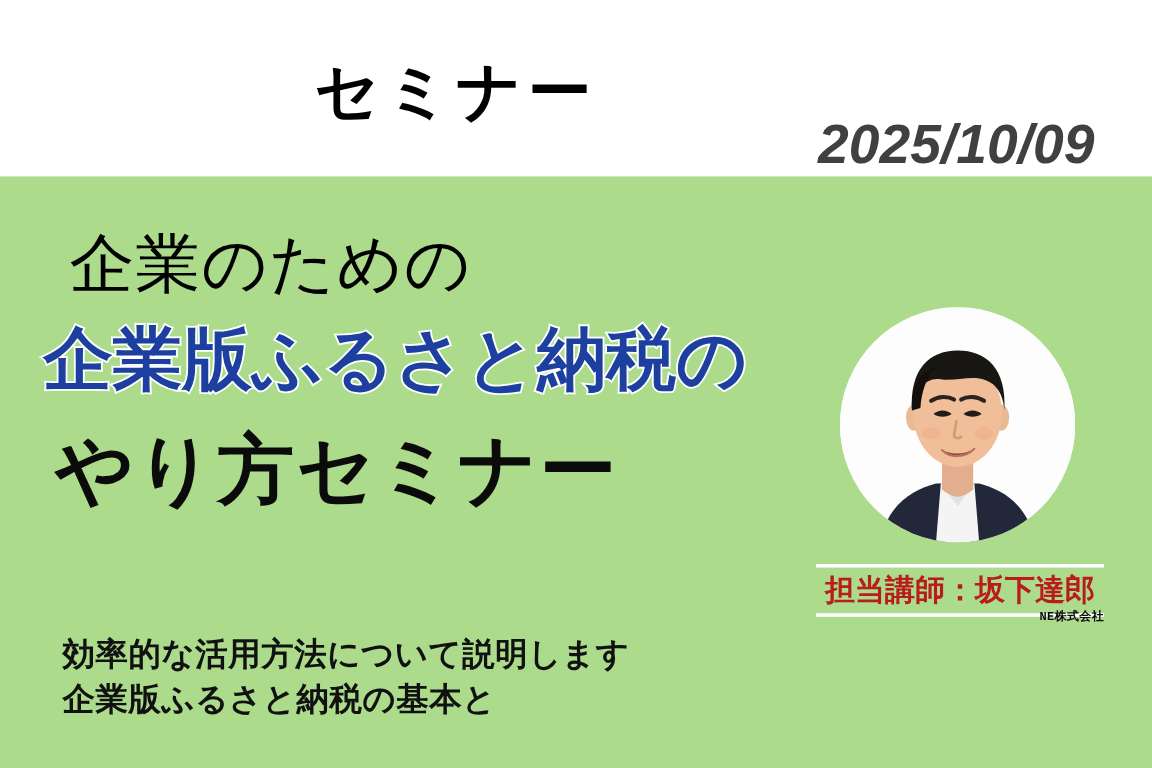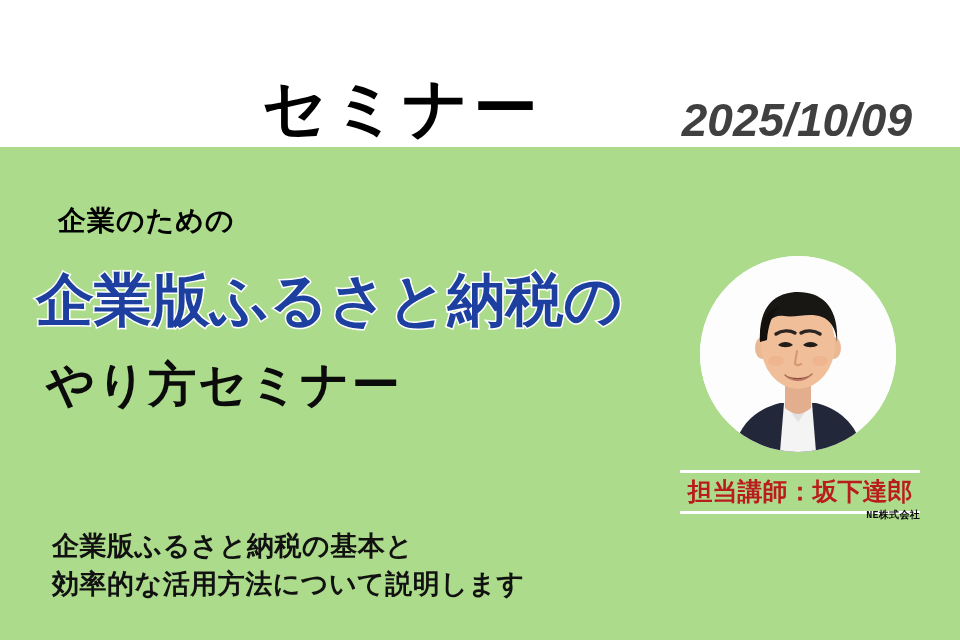--- a/index.html
+++ b/index.html
@@ -58,27 +58,26 @@
     letter-spacing: 0.15px;
     color: #14377f;
     white-space: nowrap;
   }
 
   .seminar-word {
     position: absolute;
     left: 262px;
     top: 50px;
     font-family: "DejaVu Sans", "Liberation Sans", sans-serif;
-    font-size: 64px;
+    font-size: 53px;
     font-weight: bold;
     letter-spacing: 5px;
     color: #000000;
     line-height: 1;
     white-space: nowrap;
-    margin-top: 26px;
   }
 
   .event-date {
     position: absolute;
     right: 48px;
     top: 57px;
     font-family: "Liberation Sans", sans-serif;
     font-size: 46px;
     font-weight: bold;
     font-style: italic;
@@ -97,27 +96,26 @@
     width: 960px;
     height: 493px;
     background: #addb8c;
   }
 
   .kicker {
     position: absolute;
     left: 58px;
     top: 193px;
     font-family: "DejaVu Sans", "Liberation Sans", sans-serif;
-    font-size: 28px;
-    font-weight: bold;
+    font-size: 54px;
+    font-weight: normal;
     letter-spacing: 1px;
     color: #000000;
     line-height: 1;
     white-space: nowrap;
-    margin-top: 14px;
   }
 
   .headline-blue {
     position: absolute;
     left: 36px;
     top: 276px;
     font-family: Liberation Mono, monospace;
     font-size: 58px;
     font-weight: bold;
     letter-spacing: 0px;
@@ -126,21 +124,21 @@
     white-space: nowrap;
     -webkit-text-stroke: 3px #ffffff;
     paint-order: stroke fill;
   }
 
   .headline-black {
     position: absolute;
     left: 46px;
     top: 360px;
     font-family: "DejaVu Serif", "Liberation Serif", serif;
-    font-size: 48px;
+    font-size: 64px;
     font-weight: bold;
     letter-spacing: 2px;
     color: #0b0b0b;
     line-height: 1;
     white-space: nowrap;
   }
 
   .subcopy {
     position: absolute;
     left: 52px;
@@ -217,22 +215,22 @@
 
   <div class="body-band"></div>
 
   <div class="kicker">企業のための</div>
 
   <div class="headline-blue">企業版ふるさと納税の</div>
 
   <div class="headline-black">やり方セミナー</div>
 
   <div class="subcopy">
+    <span class="line">効率的な活用方法について説明します</span>
     <span class="line">企業版ふるさと納税の基本と</span>
-    <span class="line">効率的な活用方法について説明します</span>
   </div>
 
   <div class="speaker-photo">
     <svg viewBox="0 0 196 196" width="196" height="196" xmlns="http://www.w3.org/2000/svg" aria-hidden="true">
       <rect x="0" y="0" width="196" height="196" fill="#fdfdfd"></rect>
 
       <path d="M34 196 C38 166 60 152 80 147 L116 147 C136 152 158 166 162 196 Z" fill="#22273a"></path>
 
       <path d="M84 147 L112 147 L116 196 L80 196 Z" fill="#f4f4f4"></path>
 

